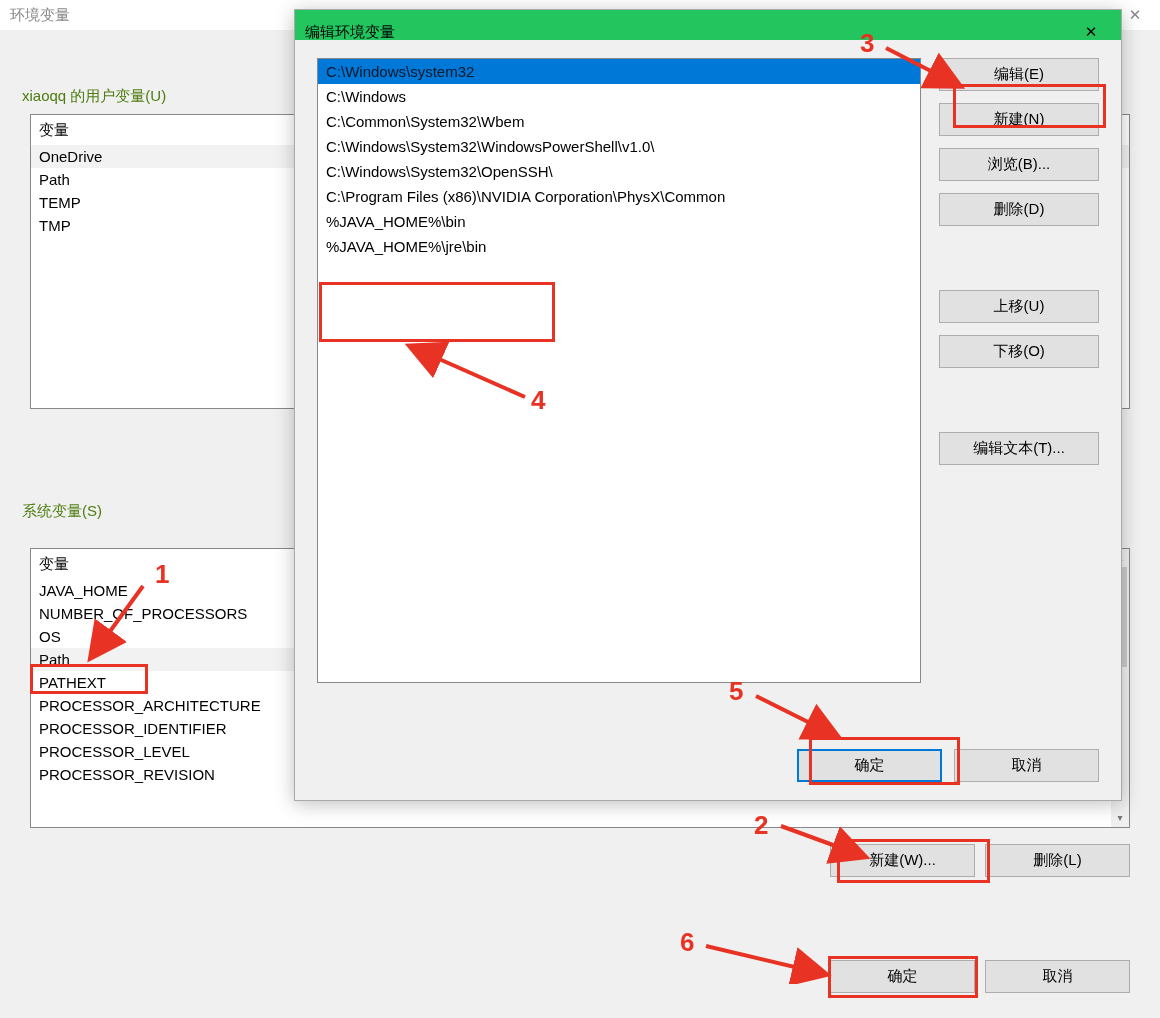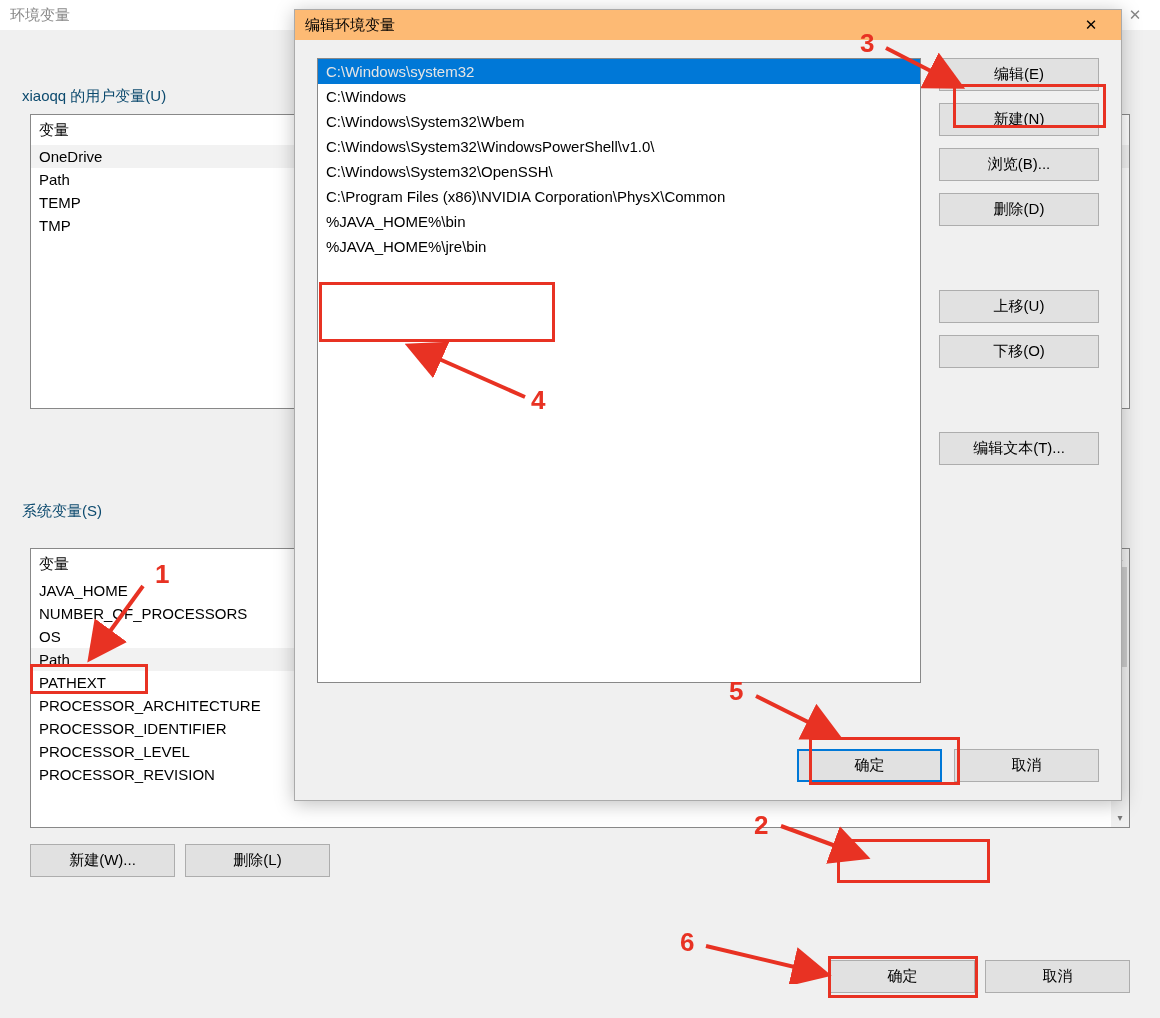--- a/index.html
+++ b/index.html
@@ -14,42 +14,42 @@
 .vars-table th { text-align: left; font-weight: normal; padding: 4px 8px; border-bottom: 1px solid transparent; background: #fff; }
 .vars-table td { padding: 3px 8px; }
 .vars-table tr.hl { background: #f2f2f2; }
 .sys-scrollbar { position: absolute; right: 0; top: 0; bottom: 0; width: 18px; background: #f0f0f0; }
 .sys-scrollbar .thumb { position: absolute; left: 2px; right: 2px; top: 18px; height: 100px; background: #ccc; }
 .sys-scrollbar .arrow { position: absolute; left: 0; right: 0; height: 18px; text-align: center; color: #777; font-size: 10px; line-height: 18px; }
 .sys-scrollbar .arrow.up { top: 0; }
 .sys-scrollbar .arrow.down { bottom: 0; }
 .winbtn { min-width: 145px; height: 33px; background: #e1e1e1; border: 1px solid #adadad; display: inline-flex; align-items: center; justify-content: center; cursor: default; }
 
-.section-label { position: absolute; color: #0c4a6e; }
+.section-label { position: absolute; color: #4d7c0f; }
 .lbl-user { left: 22px; top: 87px; }
 .lbl-sys  { left: 22px; top: 502px; }
 
 .user-box { position: absolute; left: 30px; top: 114px; width: 1100px; height: 295px; border: 1px solid #888; background: #fff; }
 .sys-box  { position: absolute; left: 30px; top: 548px; width: 1100px; height: 280px; border: 1px solid #888; background: #fff; }
 
 .user-box table, .sys-box table { margin-top: 2px; }
 .sys-box .sys-scrollbar { position:absolute; }
 
-.sys-btnrow { position: absolute; left: 30px; top: 844px; width: 1100px; display: flex; justify-content: flex-start; gap: 10px; }
+.sys-btnrow { position: absolute; left: 30px; top: 844px; width: 1100px; display: flex; justify-content: flex-end; gap: 10px; }
 .final-btnrow { position: absolute; left: 30px; top: 960px; width: 1100px; display: flex; justify-content: flex-end; gap: 10px; }
 
 
 .front-window { position: absolute; left: 294px; top: 9px; width: 828px; height: 792px; background: #f0f0f0; border: 1px solid #aaa; box-shadow: 0 3px 18px rgba(0,0,0,0.25); }
-.front-titlebar { height: 30px; display: flex; align-items: center; padding: 0 10px; background: #fdba74; }
+.front-titlebar { height: 30px; display: flex; align-items: flex-start; padding: 13px 10px; background: #22c55e; }
 .front-titlebar .spacer { flex: 1; }
 .front-close { width: 40px; text-align: center; cursor: default; }
 .front-body { padding: 18px 22px; display: flex; gap: 18px; height: calc(100% - 30px); }
 .path-list { flex: 1; border: 1px solid #888; background: #fff; height: 625px; overflow: hidden; }
 .path-list .item { padding: 4px 8px; white-space: nowrap; }
-.path-list .item.selected { background: #0078d7; color: #e5e5e5; }
+.path-list .item.selected { background: #0078d7; color: #0f172a; }
 .right-btns { display: flex; flex-direction: column; gap: 12px; width: 160px; }
 .right-btns .gap { height: 40px; }
 .front-okrow { position: absolute; left: 0; right: 22px; bottom: 18px; display: flex; justify-content: flex-end; gap: 12px; }
 .winbtn.blue { border: 2px solid #0078d7; }
 
 
 .annot { position: absolute; z-index: 50; }
 .redbox { border: 3px solid #e83223; position: absolute; }
 .redtext { color: #e83223; font-size: 26px; font-weight: 600; position: absolute; }
 
@@ -168,21 +168,21 @@
 <div class="front-window">
   <div class="front-titlebar">
     <span>编辑环境变量</span>
     <div class="spacer"></div>
     <span class="front-close">✕</span>
   </div>
   <div class="front-body">
     <div class="path-list" id="path-list">
         <div class="item selected">C:\Windows\system32</div>
         <div class="item">C:\Windows</div>
-        <div class="item">C:\Windows\System32\Wbem</div>
+        <div class="item">C:\Common\System32\Wbem</div>
         <div class="item">C:\Windows\System32\WindowsPowerShell\v1.0\</div>
         <div class="item">C:\Windows\System32\OpenSSH\</div>
         <div class="item">C:\Program Files (x86)\NVIDIA Corporation\PhysX\Common</div>
         <div class="item">%JAVA_HOME%\bin</div>
         <div class="item">%JAVA_HOME%\jre\bin</div>
       </div>
     <div class="right-btns">
       <div class="winbtn">
           <span>编辑(E)</span>
         </div>

